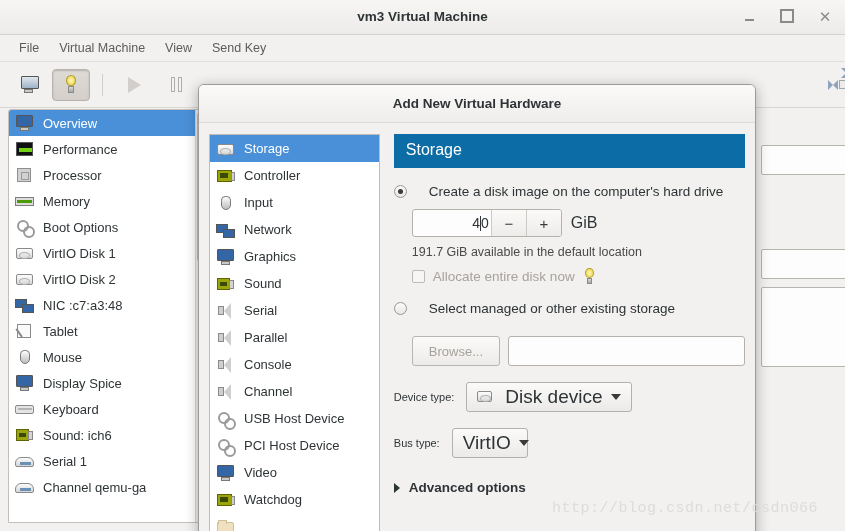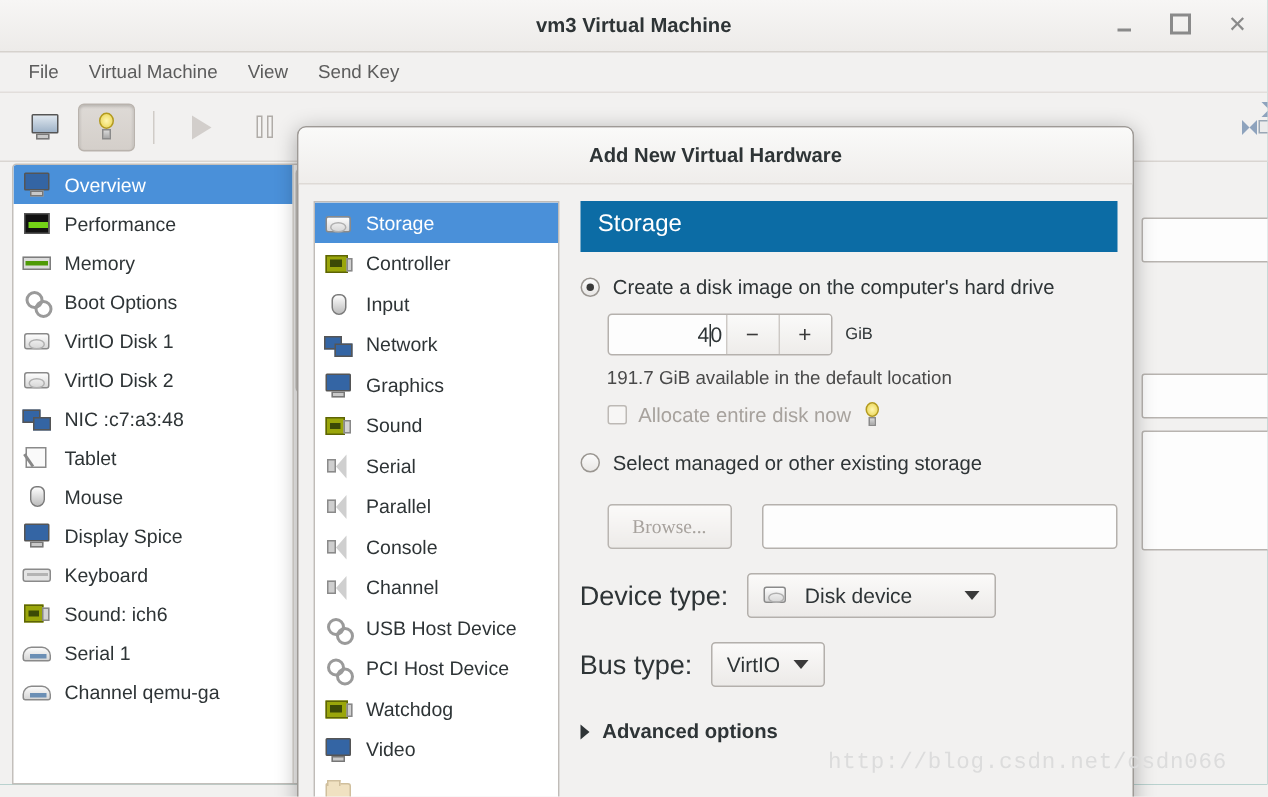--- a/index.html
+++ b/index.html
@@ -82,61 +82,61 @@
   .dlabel { font-size:13px; color:#2e3436; white-space:nowrap; }
   .dlabel.disabled { color:#a7a29d;margin-top:21px; }
   .dicon { width:20px; height:18px; flex:0 0 20px; position:relative; }
 
   .dlg-pane { flex:1; padding:0 10px 0 14px; }
   .pane-head {
     background:#0c6ca5; color:#ffffff; font-size:16px;
     padding:7px 12px 9px 12px; margin-bottom:16px;
   }
 
-  .radio-row { display:flex; align-items:center; gap:9px; margin-bottom:10px; }
+  .radio-row { display:flex; align-items:center; gap:22px; margin-bottom:10px; }
   .radio { width:13px; height:13px; border-radius:50%; border:1px solid #9a9691;
            background:linear-gradient(to bottom,#fbfbfb,#e9e7e5); position:relative; flex:0 0 13px; }
   .radio.on::after { content:""; position:absolute; left:3px; top:3px; width:5px; height:5px;
                      border-radius:50%; background:#3a3a3a; }
   .radio-label { font-size:13.5px; color:#2e3436; }
 
   .spin-row { display:flex; align-items:center; gap:9px; margin:0 0 8px 18px; }
   .spinner { display:flex; height:28px; border:1px solid #b5b1ad; border-radius:3px;
              background:#fdfdfd; overflow:hidden; }
   .spin-field { width:78px; display:flex; align-items:center; justify-content:flex-end;
                 padding-right:2px; font-size:14px; color:#2e3436; position:relative; }
   .caret { display:inline-block; width:1px; height:15px; background:#2e3436; margin:0 0px; vertical-align:middle; }
   .spin-btn { width:35px; display:flex; align-items:center; justify-content:center;
               border-left:1px solid #cdc9c5; background:linear-gradient(to bottom,#fafaf9,#eeecea);
               font-size:15px; color:#3a3a3a; cursor:pointer; }
-  .unit { font-size:11px; color:#2e3436; }
+  .unit { font-size:16px; color:#2e3436; }
 
   .avail { font-size:12.5px; color:#4a4a4a; margin:0 0 9px 18px; }
   .chk-row { display:flex; align-items:center; gap:8px; margin:0 0 16px 18px; }
   .chkbox { width:13px; height:13px; border:1px solid #bdb9b5; border-radius:2px;
             background:#f7f6f5; flex:0 0 13px; }
   .chk-label { font-size:13.5px; color:#a7a29d; }
 
-  .browse-row { display:flex; gap:20px; margin:20px 0 0 18px;font-family:Liberation Serif, serif; }
+  .browse-row { display:flex; gap:8px; margin:20px 0 0 18px; }
   .btn {
     height:30px; padding:0 16px; border:1px solid #b9b5b1; border-radius:3px;
     background:linear-gradient(to bottom,#fbfaf9,#edebe9);
     font-size:13px; color:#2e3436; display:flex; align-items:center; justify-content:center; cursor:pointer;
   }
   .btn.disabled { color:#a7a29d; }
   .text-input { width:237px; height:30px; border:1px solid #b5b1ad; border-radius:3px; background:#fdfdfd; }
 
   .field-row { display:flex; align-items:center; gap:12px; margin-top:16px; }
-  .field-label { font-size:18px; color:#2e3436; }
+  .field-label { font-size:11px; color:#2e3436; }
   .combo {
     height:30px; border:1px solid #b4b0ac; border-radius:3px;
     background:linear-gradient(to bottom,#fbfaf9,#eceae8);
     display:flex; align-items:center; gap:8px; padding:0 10px; cursor:pointer;
   }
-  .combo .ctext { font-size:14px; color:#2e3436; white-space:nowrap; }
+  .combo .ctext { font-size:19px; color:#2e3436; white-space:nowrap; }
   .arrow-dn { width:0;height:0;border-left:5px solid transparent;border-right:5px solid transparent;
               border-top:6px solid #3a3a3a; }
   .adv-row { display:flex; align-items:center; gap:9px; margin-top:22px; cursor:pointer; }
   .arrow-rt { width:0;height:0;border-top:5px solid transparent;border-bottom:5px solid transparent;
               border-left:6px solid #2e3436; }
   .adv-label { font-size:13.5px; font-weight:bold; color:#2e3436; }
 
   .watermark { position:absolute; left:552px; top:500px; font-family:"Liberation Mono", monospace;
                font-size:15px; color:#dcdcdc; letter-spacing:.5px; white-space:nowrap; }
 
@@ -271,20 +271,28 @@
               <span class="vicon">
                 <span class="ic">
                   <span class="perf"></span>
                 </span>
               </span>
               <span class="vlabel">Performance</span>
             </div>
             <div class="vrow">
               <span class="vicon">
                 <span class="ic">
+                  <span class="cpu"></span>
+                </span>
+              </span>
+              <span class="vlabel">Processor</span>
+            </div>
+            <div class="vrow">
+              <span class="vicon">
+                <span class="ic">
                   <span class="mem"></span>
                 </span>
               </span>
               <span class="vlabel">Memory</span>
             </div>
             <div class="vrow">
               <span class="vicon">
                 <span class="ic">
                   <span class="gears"></span>
                 </span>
@@ -494,34 +502,34 @@
               <span class="dicon">
                 <span class="ic">
                   <span class="gears"></span>
                 </span>
               </span>
               <span class="dlabel">PCI Host Device</span>
             </div>
             <div class="drow">
               <span class="dicon">
                 <span class="ic">
+                  <span class="mon"></span>
+                  <span class="mon-b"></span>
+                </span>
+              </span>
+              <span class="dlabel">Video</span>
+            </div>
+            <div class="drow">
+              <span class="dicon">
+                <span class="ic">
                   <span class="card"></span>
                   <span class="card-p"></span>
                 </span>
               </span>
               <span class="dlabel">Watchdog</span>
-            </div>
-            <div class="drow">
-              <span class="dicon">
-                <span class="ic">
-                  <span class="mon"></span>
-                  <span class="mon-b"></span>
-                </span>
-              </span>
-              <span class="dlabel">Video</span>
             </div>
             <div class="drow">
               <span class="dicon" style="opacity: 0.55;">
                 <span class="ic">
                   <span class="folder"></span>
                 </span>
               </span>
               <span class="dlabel disabled">Filesystem</span>
             </div>
           </div>

